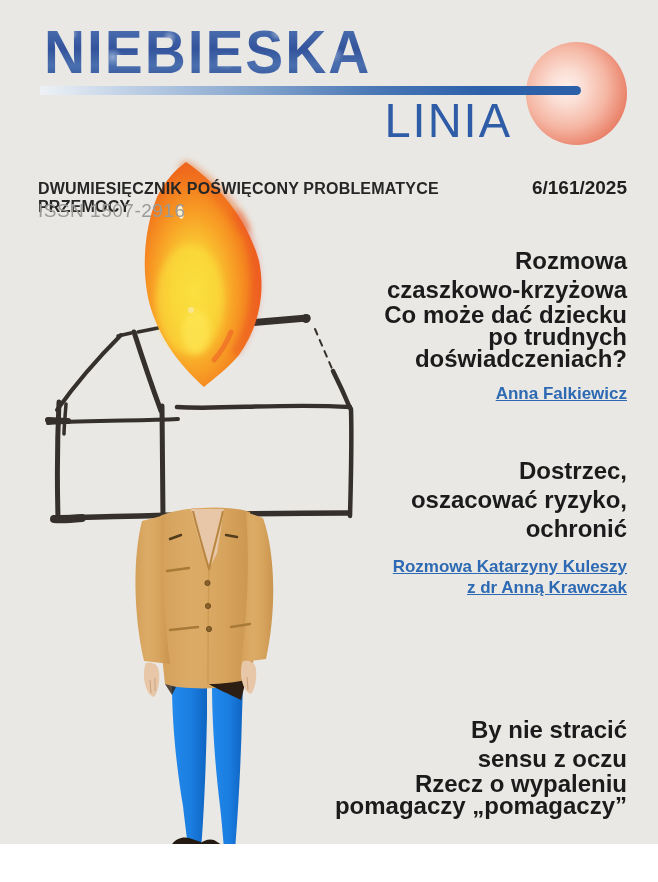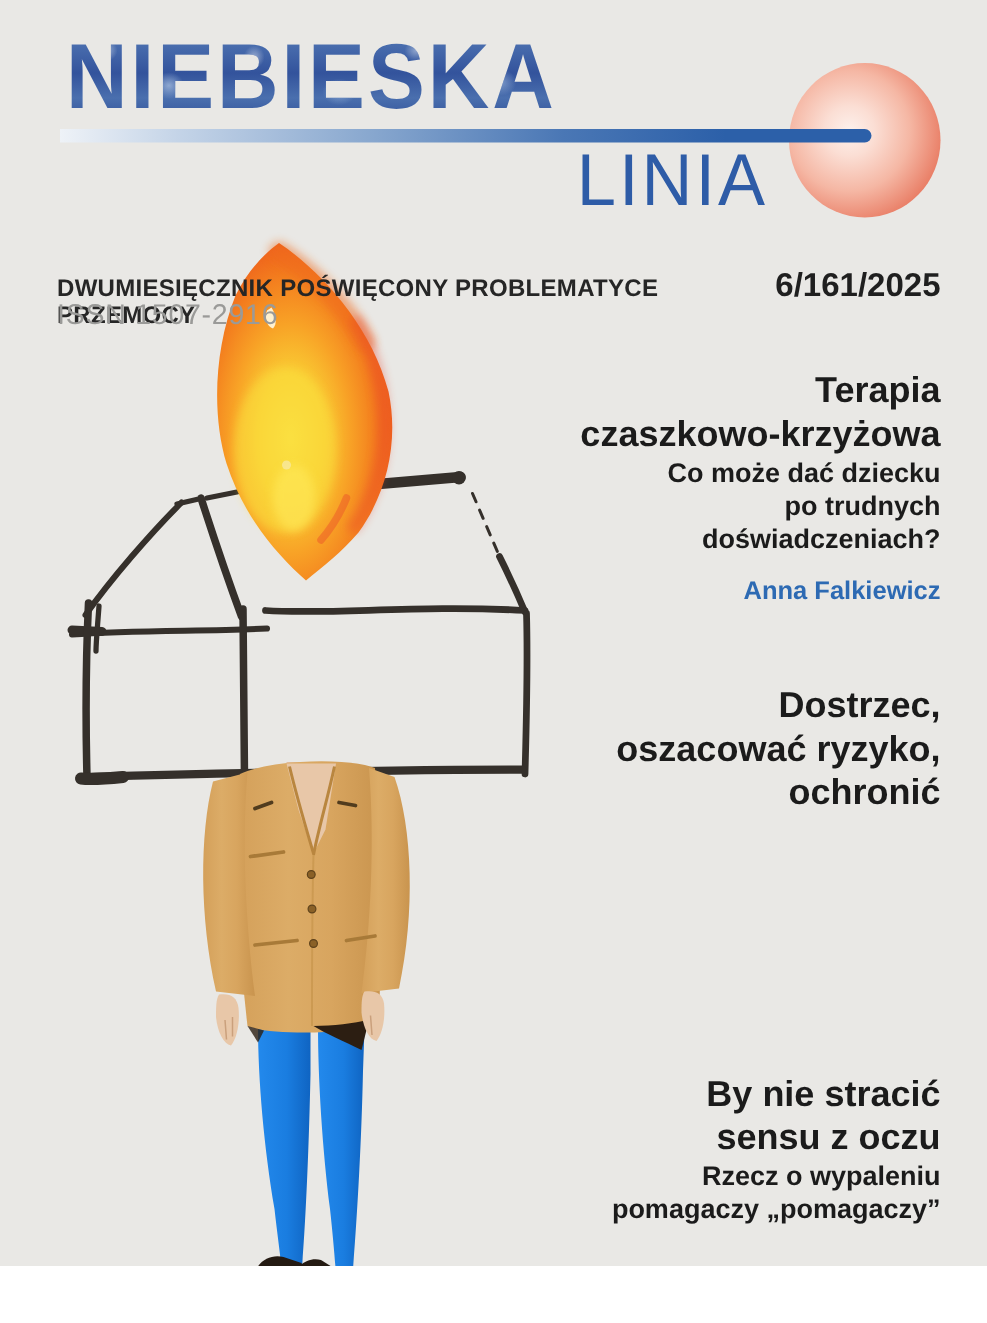--- a/index.html
+++ b/index.html
@@ -51,34 +51,34 @@
     font-size:47px;font-weight:400;letter-spacing:2px;line-height:1;
     color:var(--linia-blue);transform:scaleY(1.04);transform-origin:right top;
   }
 
   
   .meta-row{
     position:absolute;left:38px;right:31px;top:177px;z-index:3;
     display:flex;justify-content:space-between;align-items:baseline;
   }
   .tagline{font-size:16px;font-weight:bold;letter-spacing:.2px;color:#262626;}
-  .issue{font-size:22px;font-weight:bold;color:#1f1f1f;}
+  .issue{font-size:19px;font-weight:bold;color:#1f1f1f;}
   .issn{position:absolute;left:38px;top:200px;z-index:3;font-size:19px;letter-spacing:.5px;color:var(--issn-gray);}
 
   
   .illustration{position:absolute;inset:0;z-index:1;pointer-events:none;}
 
   
   .article{position:absolute;right:31px;width:430px;text-align:right;z-index:3;}
   .article-1{top:246px;}
   .article-2{top:456px;}
   .article-3{top:715px;}
   .article-title{margin:0;font-size:24px;line-height:29px;font-weight:bold;color:var(--title-black);}
-  .article-subtitle{margin:0;font-size:18px;line-height:22px;font-weight:bold;color:var(--title-black);}
-  .article-byline{margin:13px 0 0 0;font-size:17px;line-height:21px;font-weight:bold;color:var(--accent-blue);}
+  .article-subtitle{margin:0;font-size:24px;line-height:22px;font-weight:bold;color:var(--title-black);}
+  .article-byline{margin:13px 0 0 0;font-size:17px;line-height:21px;font-weight:bold;color:var(--accent-blue);text-decoration:underline;}
   .multiline{white-space:pre-line;}
 </style>
 </head>
 <body>
 
 <div class="cover">
 
   <svg class="illustration" viewBox="0 0 658 882">
     <defs>
       <filter id="soft" x="-60%" y="-60%" width="220%" height="220%">
@@ -196,32 +196,34 @@
   <div class="masthead-rule"></div>
   <div class="linia">LINIA</div>
 
   <div class="meta-row">
     <span class="tagline">DWUMIESIĘCZNIK POŚWIĘCONY PROBLEMATYCE PRZEMOCY</span>
     <span class="issue">6/161/2025</span>
   </div>
   <div class="issn">ISSN 1507-2916</div>
 
   <section class="article article-1">
-    <h2 class="article-title multiline">Terapia
+    <h2 class="article-title multiline">Rozmowa
 czaszkowo-krzyżowa</h2>
     <p class="article-subtitle multiline">Co może dać dziecku
 po trudnych
 doświadczeniach?</p>
     <p class="article-byline multiline">Anna Falkiewicz</p>
   </section>
 
   <section class="article article-2">
     <h2 class="article-title multiline">Dostrzec,
 oszacować ryzyko,
 ochronić</h2>
+    <p class="article-byline multiline">Rozmowa Katarzyny Kuleszy
+z dr Anną Krawczak</p>
   </section>
 
   <section class="article article-3">
     <h2 class="article-title multiline">By nie stracić
 sensu z oczu</h2>
     <p class="article-subtitle multiline">Rzecz o wypaleniu
 pomagaczy „pomagaczy”</p>
   </section>
 
 </div>

